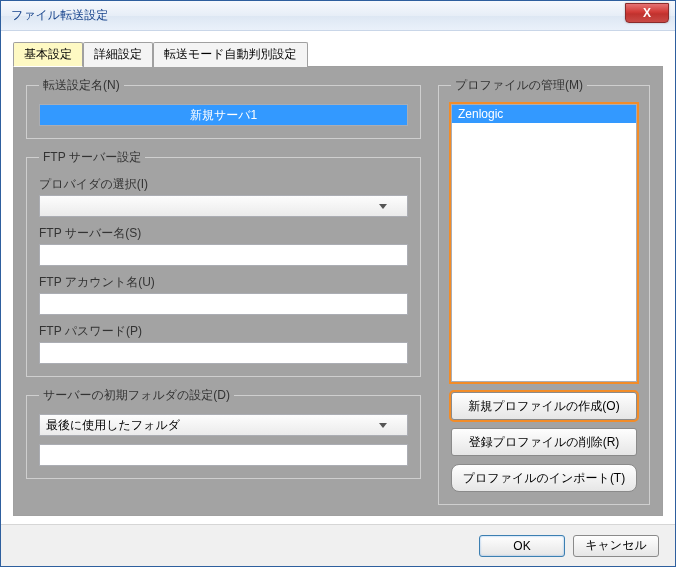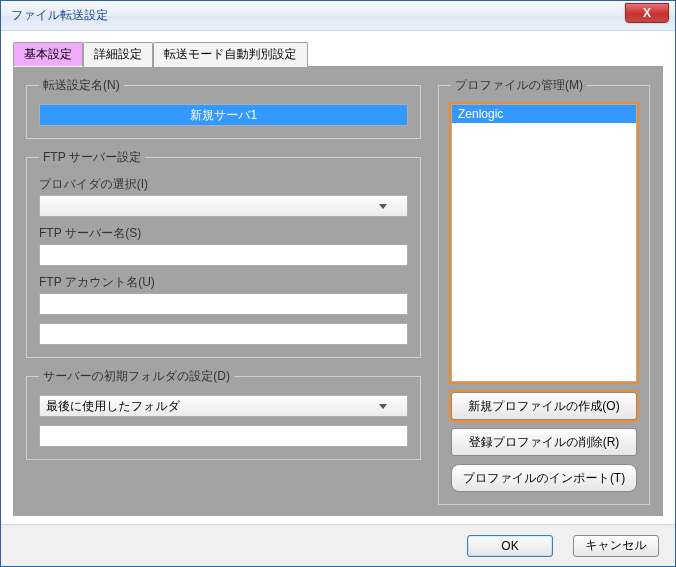--- a/index.html
+++ b/index.html
@@ -46,21 +46,21 @@
     border: 1px solid #a0a0a0;
     border-bottom: none;
     background: #f0f0f0;
     margin-right: 0px;
     cursor: pointer;
     position: relative;
     top: 1px;
     border-radius: 2px 2px 0 0;
   }
   .tab.active {
-    background: #f0abfc;
+    background: #fef9c3;
     border-bottom: 1px solid #fff;
     z-index: 3;
   }
   .tab:not(.active) {
     background: #f4f4f4;
   }
   .tabpage {
     border: 1px solid #a0a0a0;
     flex: 1;
     background: #a3a3a3;
@@ -130,21 +130,21 @@
     padding: 0 8px;
     display: flex; align-items: center; justify-content: center;
     margin-bottom: 8px;
     width: 100%;
   }
   .btn:last-child { margin-bottom: 0; border-radius: 8px; }
   .highlight-orange { outline: 2px solid #f28c28; }
   .footer {
     height: 42px;
     display: flex; align-items: center; justify-content: flex-end;
-    gap: 20px;
+    gap: 8px;
     padding: 0 16px;
     background: #f0f0f0;
     border-top: 1px solid #d6d6d6;
   }
   .footer .fbtn {
     min-width: 86px; height: 22px;
     border: 1px solid #8a8a8a;
     background: linear-gradient(to bottom, #fefefe, #e6e6e6);
     border-radius: 3px;
     cursor: pointer;
@@ -203,20 +203,21 @@
             <span class="lbl">FTP サーバー名(S)</span>
             <input class="txt" type="text" value="" style="">
           </div>
 
           <div class="field-row">
             <span class="lbl">FTP アカウント名(U)</span>
             <input class="txt" type="text" value="" style="">
           </div>
 
           <div class="field-row">
+            <span class="lbl">FTP パスワード(P)</span>
             <input class="txt" type="password" value="" style="">
           </div>
         </fieldset>
 
         <fieldset>
           <legend>サーバーの初期フォルダの設定(D)</legend>
           <div class="field-row">
             <div class="combo">
               <span>最後に使用したフォルダ</span>
               <span class="arrow"></span>

